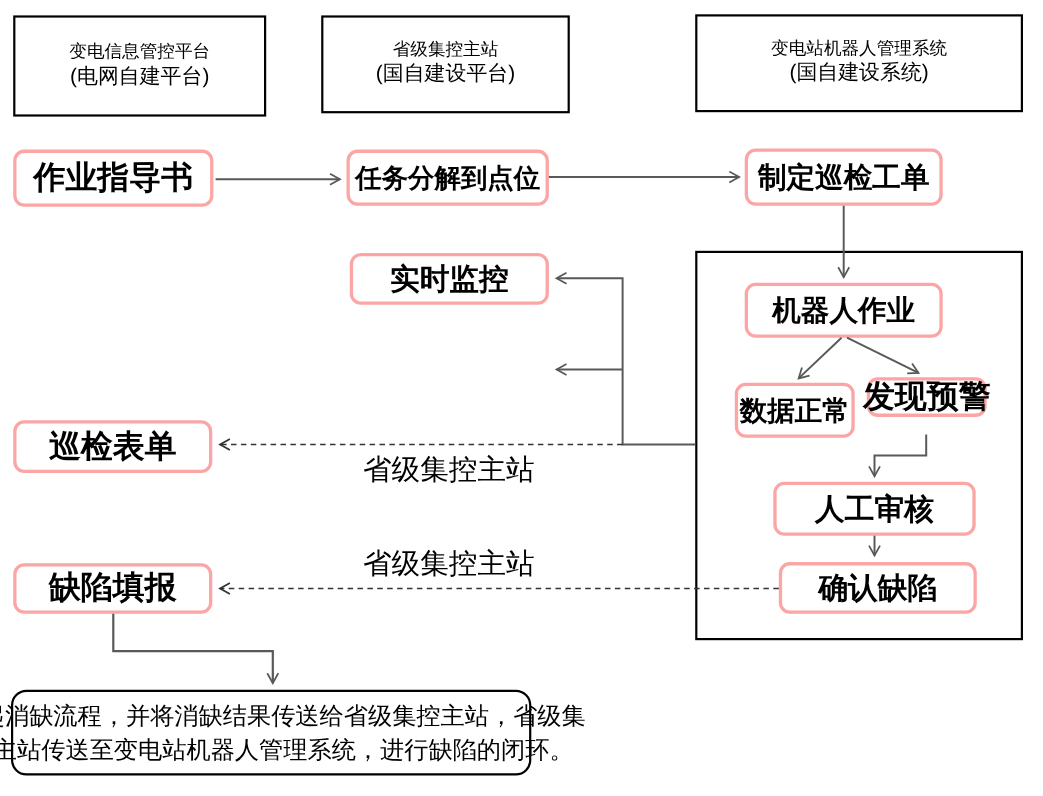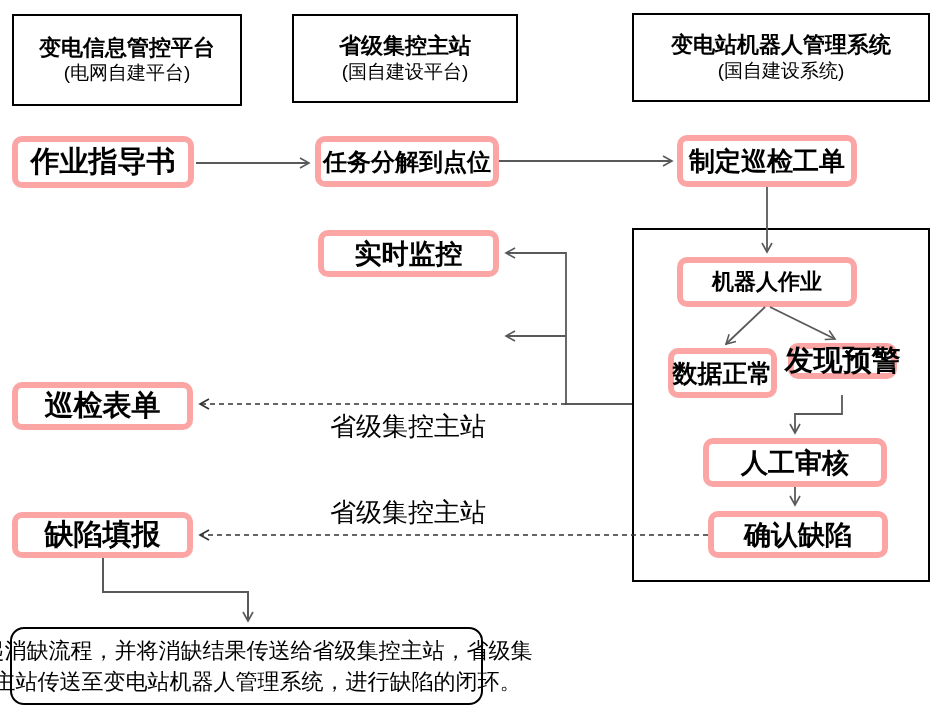--- a/index.html
+++ b/index.html
@@ -4,24 +4,24 @@
 <style>
   html,body{margin:0;padding:0;background:#ffffff;}
   .stage{
     position:relative;width:948px;height:724px;background:#fff;overflow:hidden;
     font-family:"Liberation Sans","DejaVu Sans",sans-serif;color:#000;
   }
   .hdr{
     position:absolute;border:2px solid #000;background:#fff;box-sizing:border-box;
     display:flex;flex-direction:column;align-items:center;justify-content:center;text-align:center;
   }
-  .hdr .t{font-weight:bold;font-size:22px;line-height:1.25;white-space:nowrap;}
+  .hdr .t{font-weight:normal;font-size:16px;line-height:1.25;white-space:nowrap;}
   .hdr .s{font-size:19px;line-height:1.3;white-space:nowrap;}
   .node{
-    position:absolute;border:6px solid #fca5a5;border-radius:10px;background:#fff;box-sizing:border-box;
+    position:absolute;border:3px solid #fca5a5;border-radius:10px;background:#fff;box-sizing:border-box;
     display:flex;align-items:center;justify-content:center;font-weight:bold;white-space:nowrap;
   }
   .container-box{
     position:absolute;border:2px solid #000;background:#fff;box-sizing:border-box;
   }
   .edge-lbl{
     position:absolute;font-size:26px;display:flex;align-items:center;justify-content:center;white-space:nowrap;
   }
   .note{
     position:absolute;border:2px solid #000;border-radius:14px;background:#fff;box-sizing:border-box;
@@ -56,21 +56,21 @@
 
   <div class="node" style="left:677px;top:135px;width:180px;height:52px;font-size:26px;">制定巡检工单</div>
 
   <div class="node" style="left:318px;top:230px;width:181px;height:47px;font-size:27px;">实时监控</div>
 
 
   <div class="node" style="left:12px;top:382px;width:181px;height:48px;font-size:29px;">巡检表单</div>
 
   <div class="node" style="left:12px;top:512px;width:181px;height:46px;font-size:29px;">缺陷填报</div>
 
-  <div class="node" style="left:677px;top:257px;width:180px;height:50px;font-size:22px;">机器人作业</div>
+  <div class="node" style="left:677px;top:257px;width:180px;height:50px;font-size:26px;">机器人作业</div>
 
   <div class="node" style="left:668px;top:348px;width:109px;height:50px;font-size:25px;">数据正常</div>
 
   <div class="node" style="left:788px;top:343px;width:109px;height:36px;font-size:29px;">发现预警</div>
 
   <div class="node" style="left:703px;top:438px;width:184px;height:49px;font-size:27px;">人工审核</div>
 
   <div class="node" style="left:708px;top:511px;width:180px;height:47px;font-size:27px;">确认缺陷</div>
 
   <div class="edge-lbl" style="left:318px;top:411px;width:180px;height:30px;">省级集控主站</div>

